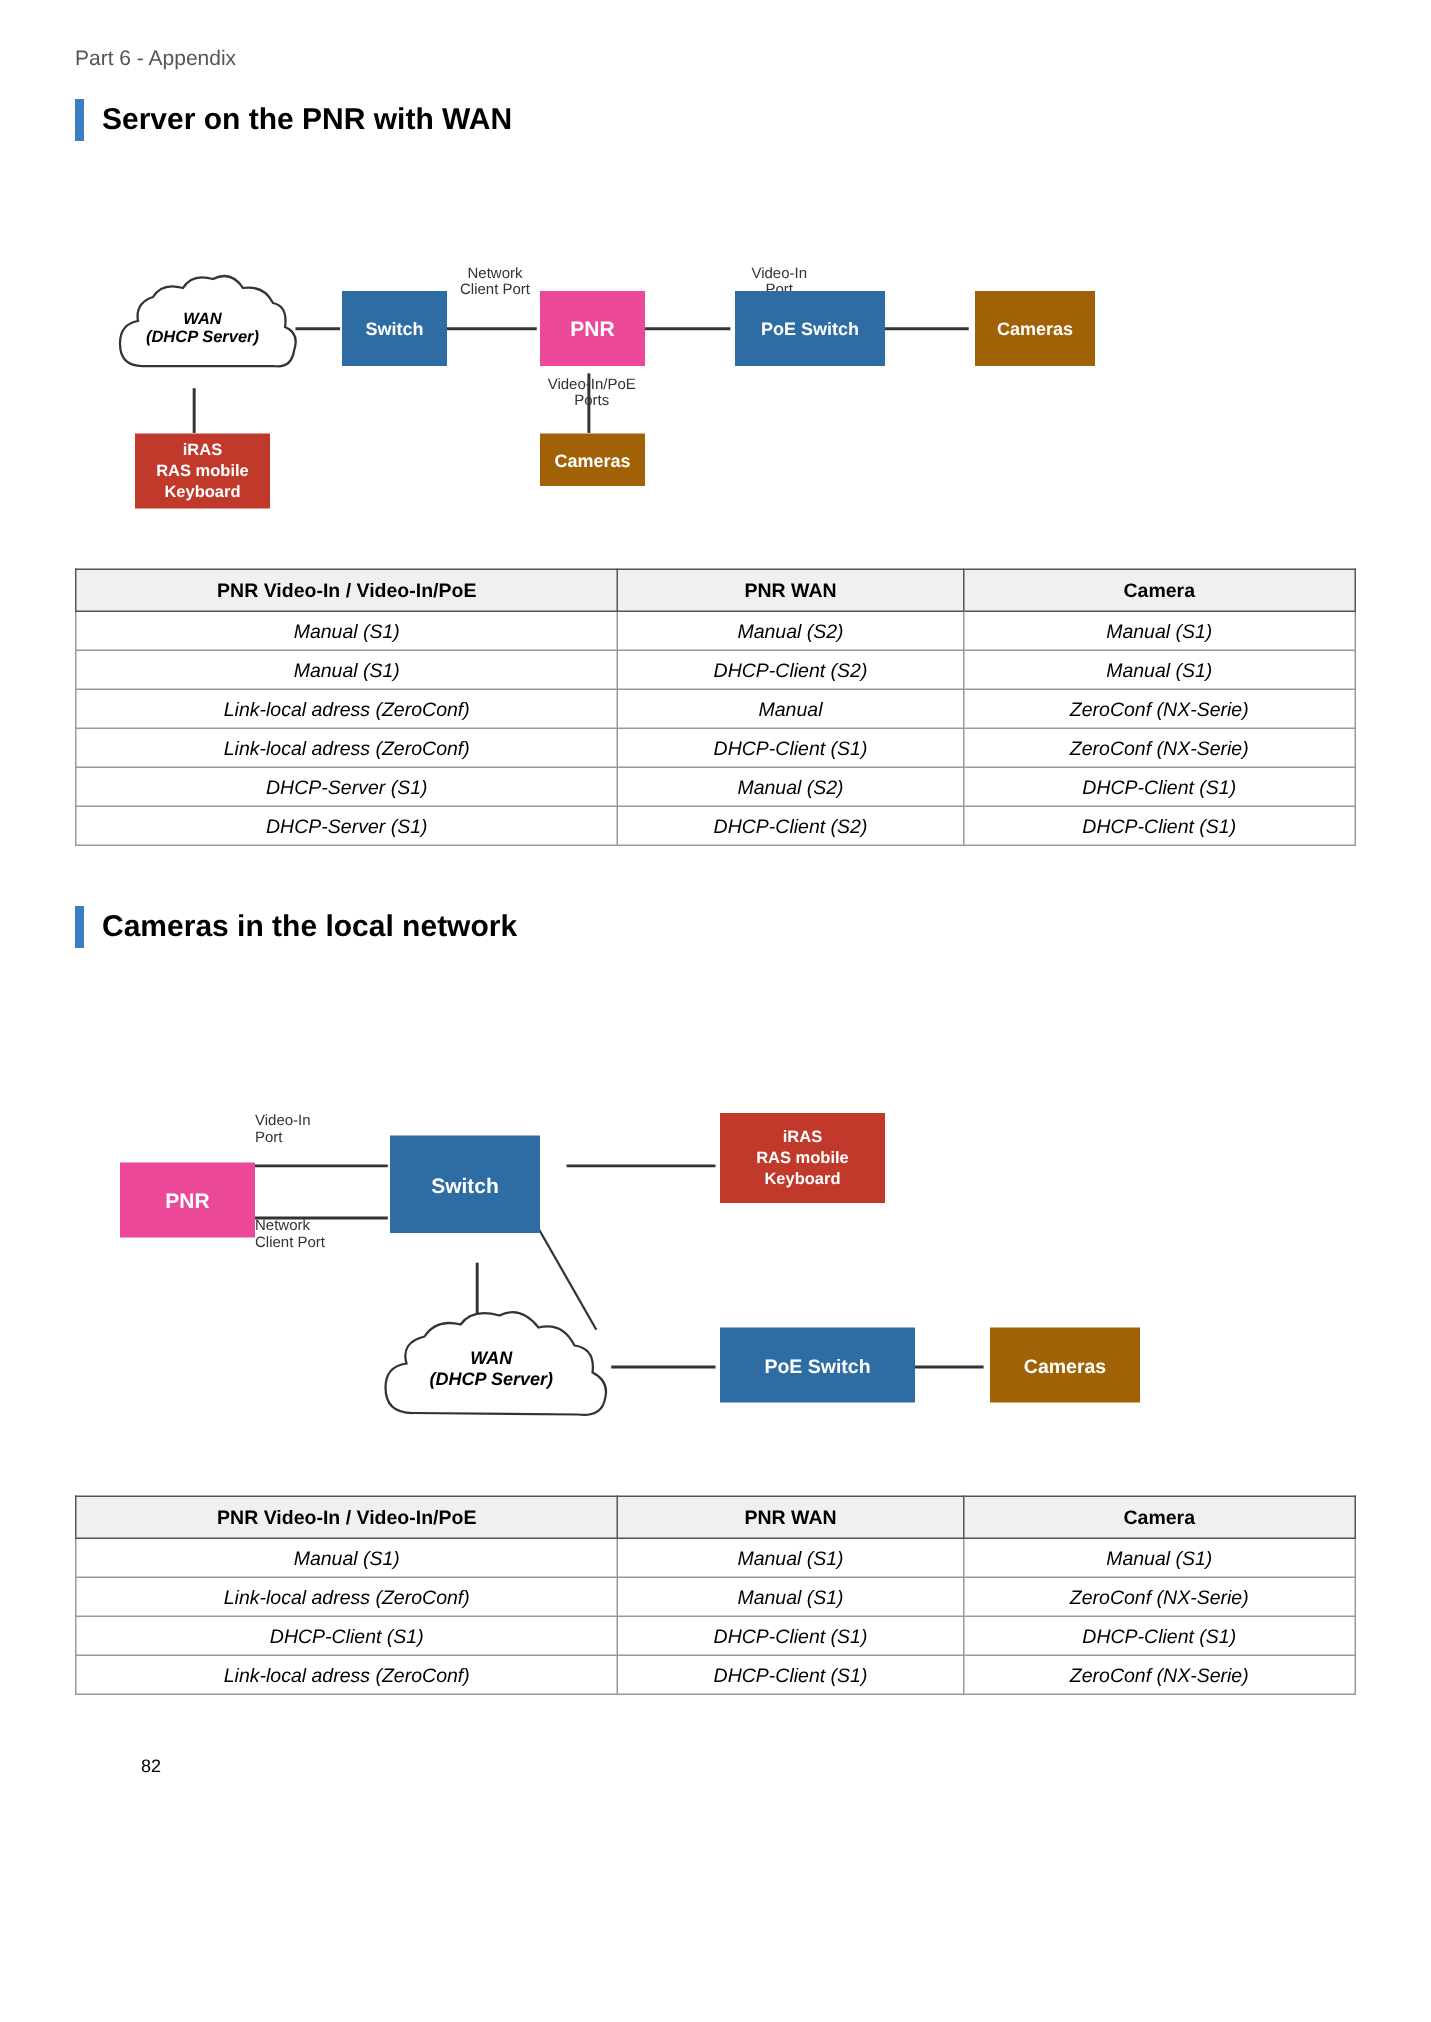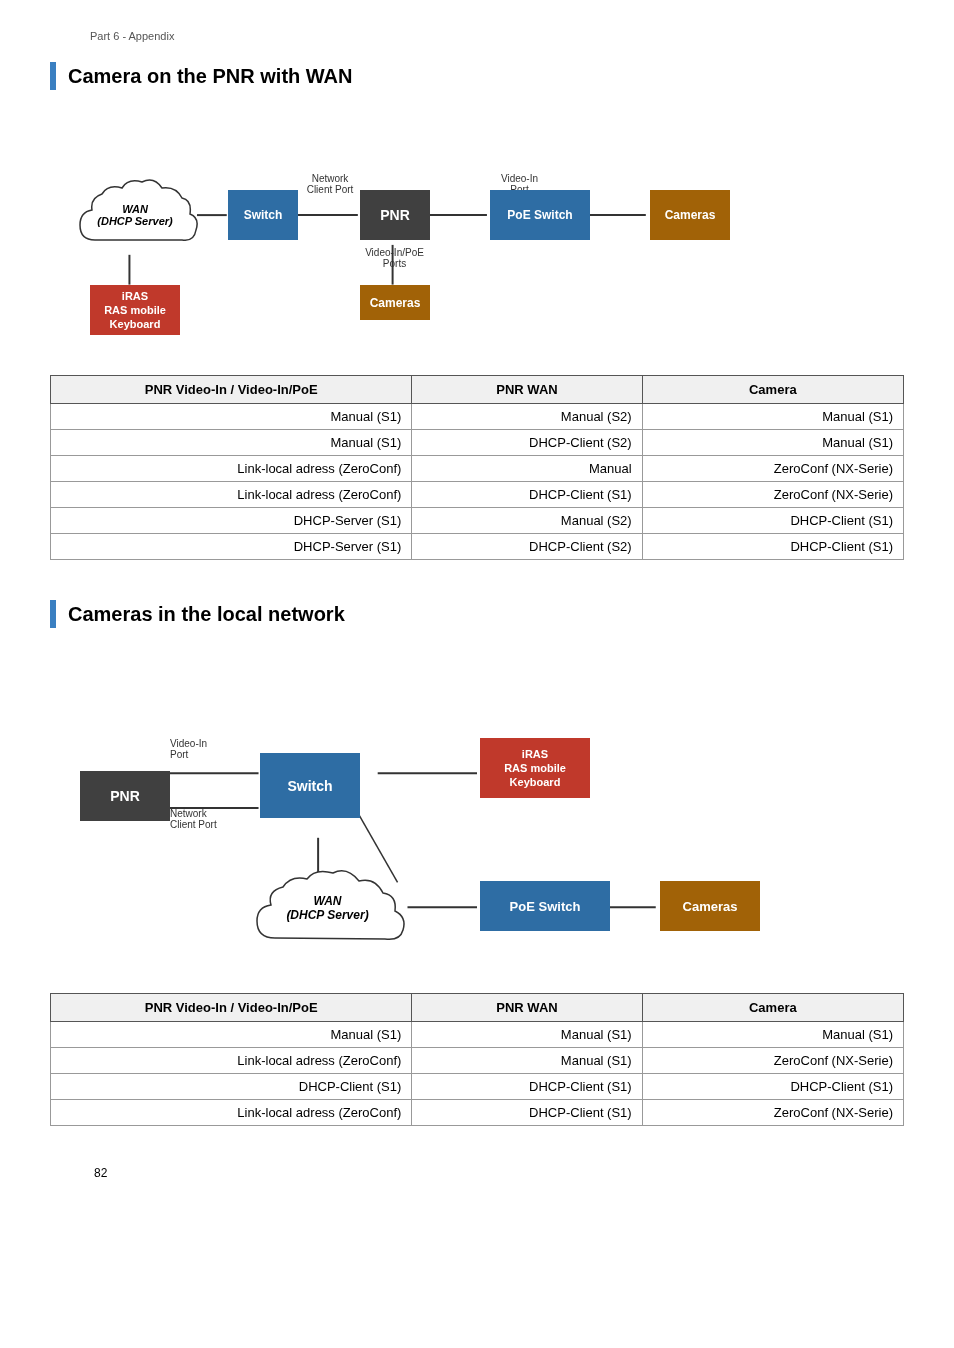--- a/index.html
+++ b/index.html
@@ -5,24 +5,23 @@
     * { box-sizing: border-box; margin: 0; padding: 0; }
     body {
       font-family: Arial, sans-serif;
       font-size: 13px;
       background: #fff;
       color: #000;
       padding: 30px 50px;
       width: 954px;
     }
     .breadcrumb {
-      font-size: 11px;
+      font-size: 14px;
       color: #555;
       margin-bottom: 20px;
-      margin-left: 40px;
     }
     .section-title {
       display: flex;
       align-items: center;
       font-size: 20px;
       font-weight: bold;
       margin-bottom: 25px;
       margin-top: 10px;
     }
     .section-title .bar {
@@ -53,21 +52,21 @@
     .box-blue {
       background: #2e6da4;
       color: #fff;
       text-align: center;
     }
     .box-green {
       background: #a16207;
       color: #fff;
     }
     .box-orange {
-      background: #404040;
+      background: #ec4899;
       color: #fff;
     }
     .box-red {
       background: #c0392b;
       color: #fff;
     }
 
     
     .cloud-shape {
       position: absolute;
@@ -111,21 +110,22 @@
     .data-table th {
       border: 1.5px solid #555;
       padding: 6px 10px;
       text-align: center;
       font-weight: bold;
       background: #f0f0f0;
     }
     .data-table td {
       border: 1px solid #999;
       padding: 5px 10px;
-      text-align: right;
+      text-align: center;
+      font-style: italic;
     }
 
     .page-number {
       margin-top: 30px;
       font-size: 12px;
       margin-left: 44px;
     }
 
     
     .diag1 {
@@ -136,21 +136,21 @@
       height: 320px;
     }
   </style>
 </head>
 <body>
 
 <div class="breadcrumb">Part 6 - Appendix</div>
 
 <div class="section-title">
   <div class="bar"></div>
-  <span>Camera on the PNR with WAN</span>
+  <span>Server on the PNR with WAN</span>
 </div>
 
 <div class="diagram-container diag1">
   <svg class="diagram-svg" viewBox="0 0 860 230" xmlns="http://www.w3.org/2000/svg">
 
     <line x1="148" y1="100" x2="178" y2="100" stroke="#333" stroke-width="2"></line>
 
     <line x1="248" y1="100" x2="310" y2="100" stroke="#333" stroke-width="2"></line>
 
     <line x1="380" y1="100" x2="440" y2="100" stroke="#333" stroke-width="2"></line>

